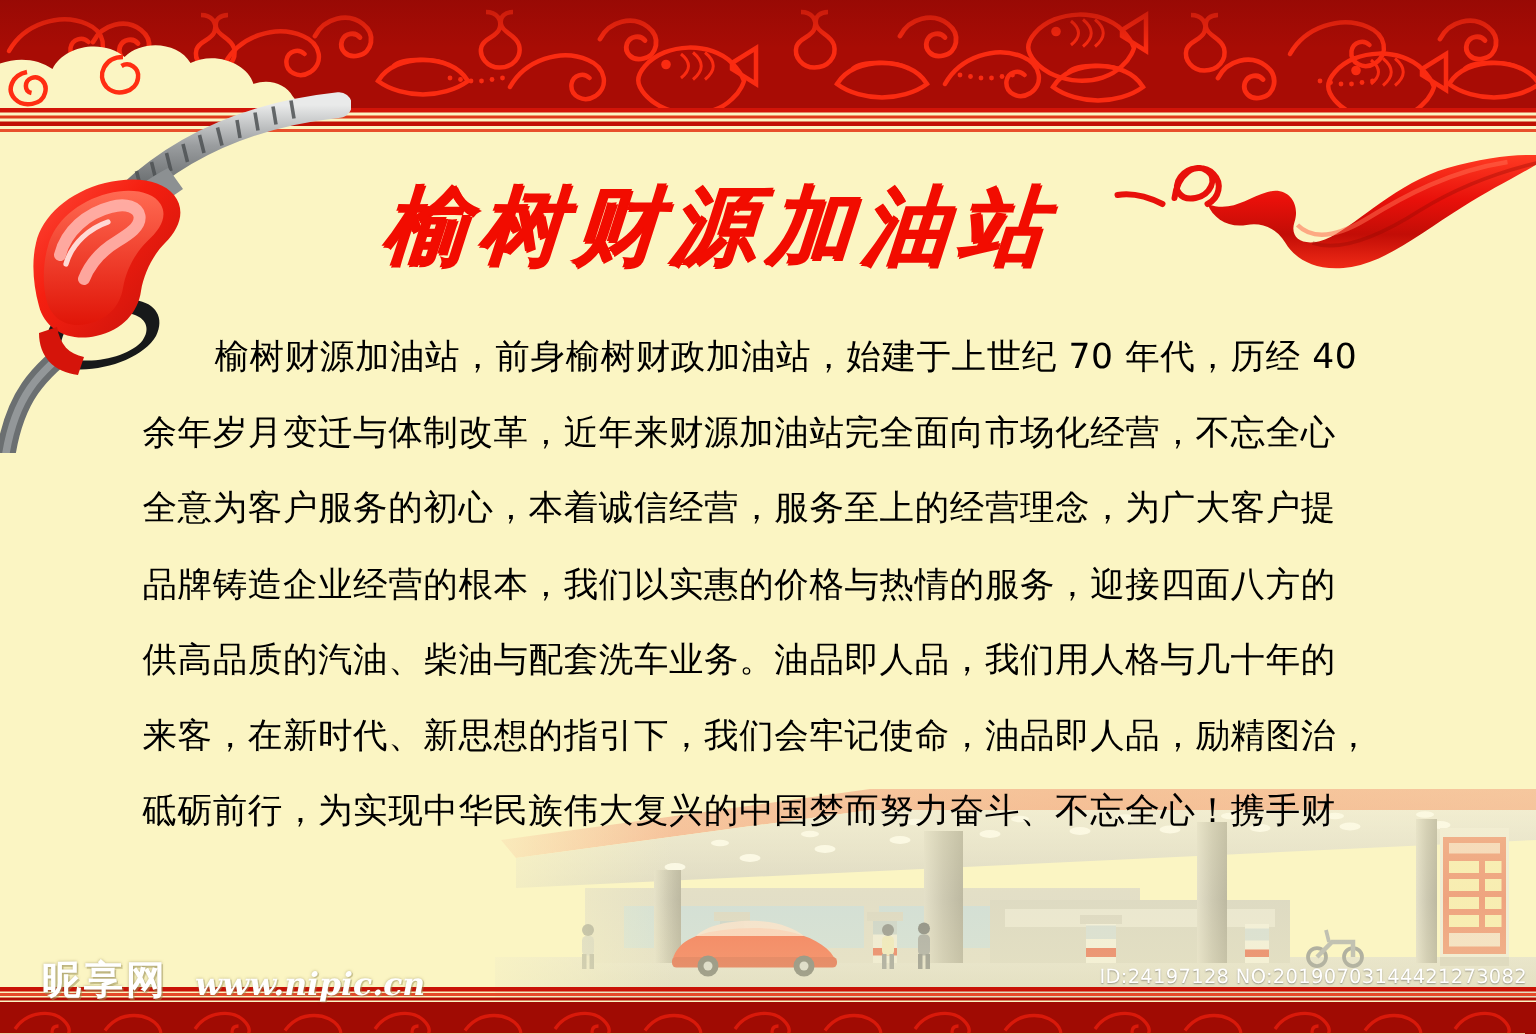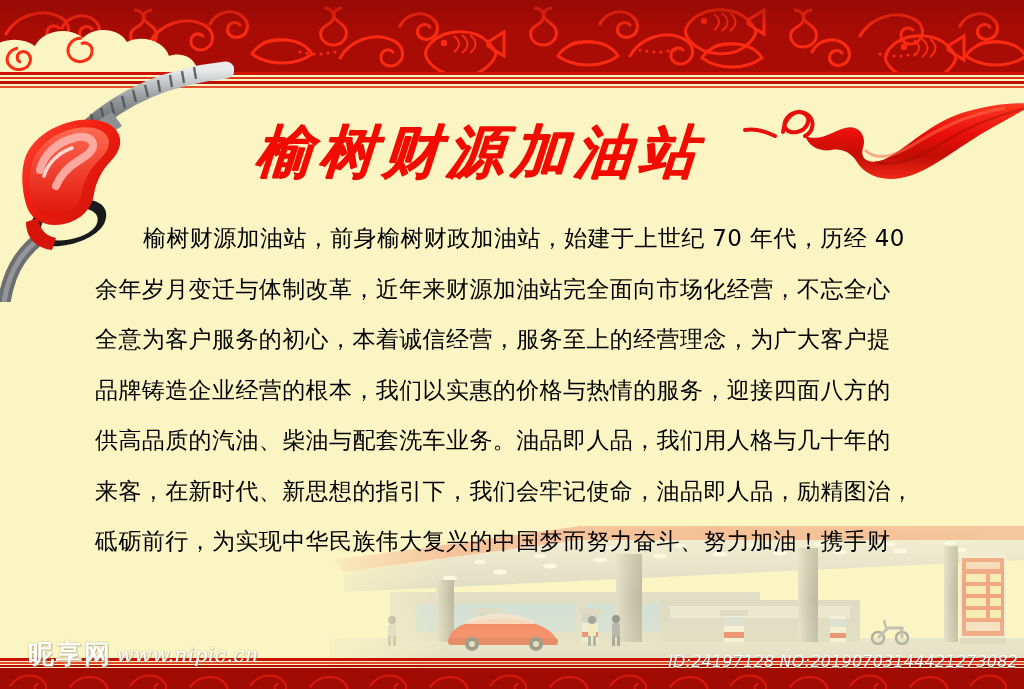--- a/index.html
+++ b/index.html
@@ -97,42 +97,42 @@
   .fs2{top:4px;height:2px;background:#e6492a;}
   .fs3{top:7px;height:2px;background:#b30e04;}
   .f-band{
     position:absolute;left:0;top:10px;width:1024px;height:21px;
     background:#a00b03;overflow:hidden;
   }
   .f-pattern{position:absolute;left:0;top:0;width:1024px;height:21px;}
 
   .watermark{
     position:absolute;left:28px;bottom:22px;
-    display:flex;align-items:flex-end;gap:4px;
+    display:flex;align-items:flex-end;gap:18px;
     z-index:12;
   }
   .wm-cn{
     font-family:"DejaVu Sans","Liberation Sans",sans-serif;
     font-size:26px;font-weight:700;color:#ffffff;
     letter-spacing:2px;
     text-shadow:0 0 2px rgba(120,110,60,.55),1px 1px 0 rgba(160,150,90,.45);
     line-height:1;
   }
   .wm-url{
     font-family:"DejaVu Serif","Liberation Serif",serif;
-    font-style:italic;font-weight:400;font-size:21px;color:#ffffff;
+    font-style:italic;font-weight:700;font-size:21px;color:#ffffff;
     text-shadow:0 0 2px rgba(120,110,60,.5),1px 1px 0 rgba(160,150,90,.4);
     line-height:1;padding-bottom:1px;
   }
   .id-tag{
-    position:absolute;right:6px;bottom:18px;
+    position:absolute;right:6px;bottom:30px;
     font-family:"DejaVu Sans","Liberation Sans",sans-serif;
-    font-size:16px;color:#ffffff;letter-spacing:.2px;
+    font-size:13px;color:#ffffff;letter-spacing:.2px;
     text-shadow:0 1px 1px rgba(0,0,0,.35);
-    z-index:12;white-space:nowrap;font-style:italic;
+    z-index:12;white-space:nowrap;
   }
 </style>
 </head>
 <body>
 
 <div id="poster">
 
   <div class="top-banner">
     <svg class="banner-pattern" viewBox="0 0 1024 72" preserveAspectRatio="none">
       <defs>
@@ -431,21 +431,21 @@
   <div class="station-veil"></div>
   <div class="station-leftfade"></div>
 
   <div class="body-text">
     <p class="indent">榆树财源加油站，前身榆树财政加油站，始建于上世纪 70 年代，历经 40</p>
     <p>余年岁月变迁与体制改革，近年来财源加油站完全面向市场化经营，不忘全心</p>
     <p>全意为客户服务的初心，本着诚信经营，服务至上的经营理念，为广大客户提</p>
     <p>品牌铸造企业经营的根本，我们以实惠的价格与热情的服务，迎接四面八方的</p>
     <p>供高品质的汽油、柴油与配套洗车业务。油品即人品，我们用人格与几十年的</p>
     <p>来客，在新时代、新思想的指引下，我们会牢记使命，油品即人品，励精图治，</p>
-    <p>砥砺前行，为实现中华民族伟大复兴的中国梦而努力奋斗、努力加油！携手财</p>
+    <p>砥砺前行，为实现中华民族伟大复兴的中国梦而努力奋斗、不忘全心！携手财</p>
   </div>
 
   <div class="footer">
     <i class="f-stripe fs1"></i>
       <i class="f-stripe fs2"></i>
       <i class="f-stripe fs3"></i>
     <div class="f-band">
       <svg class="f-pattern" viewBox="0 0 1024 21" preserveAspectRatio="none">
         <rect x="0" y="0" width="1024" height="21" fill="#a00b03"></rect>
         <g fill="none" stroke="#d8190a" stroke-width="2.2">

